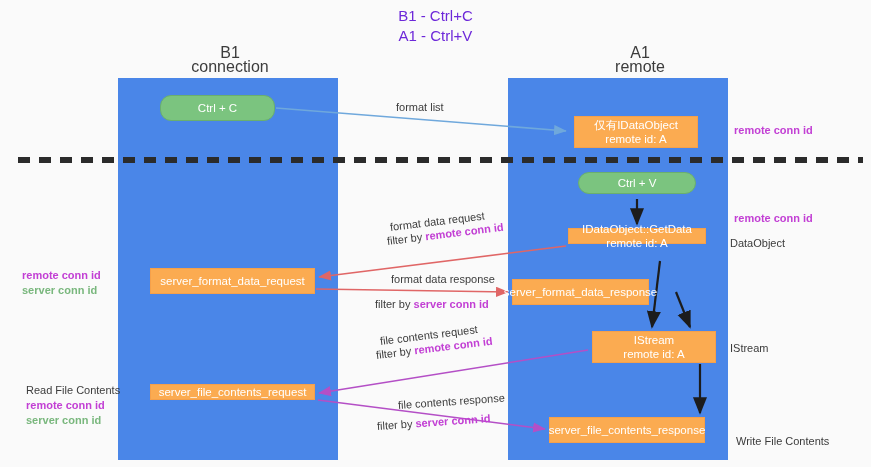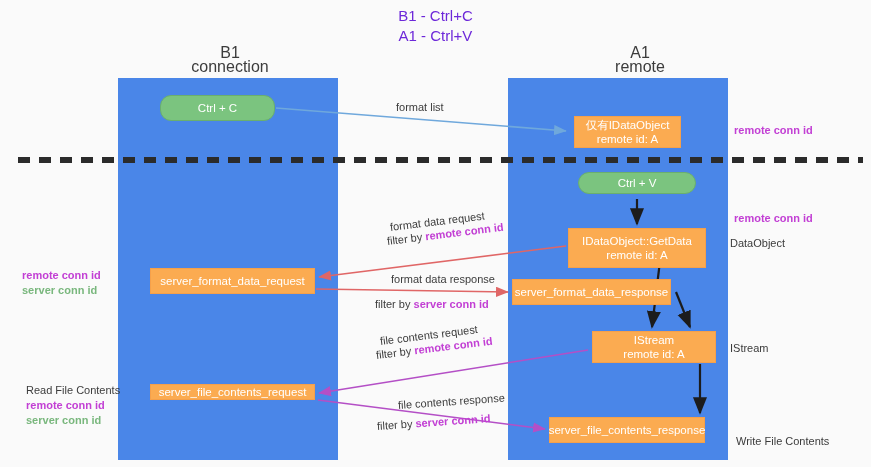--- a/index.html
+++ b/index.html
@@ -41,25 +41,25 @@
   .node{
     position:absolute;
     display:flex;flex-direction:column;align-items:center;justify-content:center;
     color:#ffffff;font-size:11.5px;line-height:14px;text-align:center;
     box-sizing:border-box;padding:2px 6px;
   }
   .node.green{background:#7bc47f;border:1px solid #6aaf6e;}
   .node.orange{background:#fbab51;border:1px solid #f5a04a;}
 
   #n-ctrlc{left:160px;top:95px;width:115px;height:26px;border-radius:11px;}
-  #n-idataobject{left:574px;top:116px;width:107px;height:32px;}
+  #n-idataobject{left:574px;top:116px;width:124px;height:32px;}
   #n-ctrlv{left:578px;top:172px;width:118px;height:22px;border-radius:13px;}
-  #n-getdata{left:568px;top:228px;width:138px;height:40px;}
+  #n-getdata{left:568px;top:228px;width:138px;height:16px;}
   #n-sfdreq{left:150px;top:268px;width:165px;height:26px;}
-  #n-sfdresp{left:512px;top:279px;width:159px;height:26px;}
+  #n-sfdresp{left:512px;top:279px;width:137px;height:26px;}
   #n-istream{left:592px;top:331px;width:124px;height:32px;}
   #n-sfcreq{left:150px;top:384px;width:165px;height:16px;}
   #n-sfcresp{left:549px;top:417px;width:156px;height:26px;}
 
   
   .edgelbl{
     font-size:11px;line-height:15px;color:#3c3c3c;white-space:nowrap;
   }
   .edgelbl .hl-remote{color:#c23fd4;font-weight:bold;}
   .edgelbl .hl-server{color:#c23fd4;font-weight:bold;}

